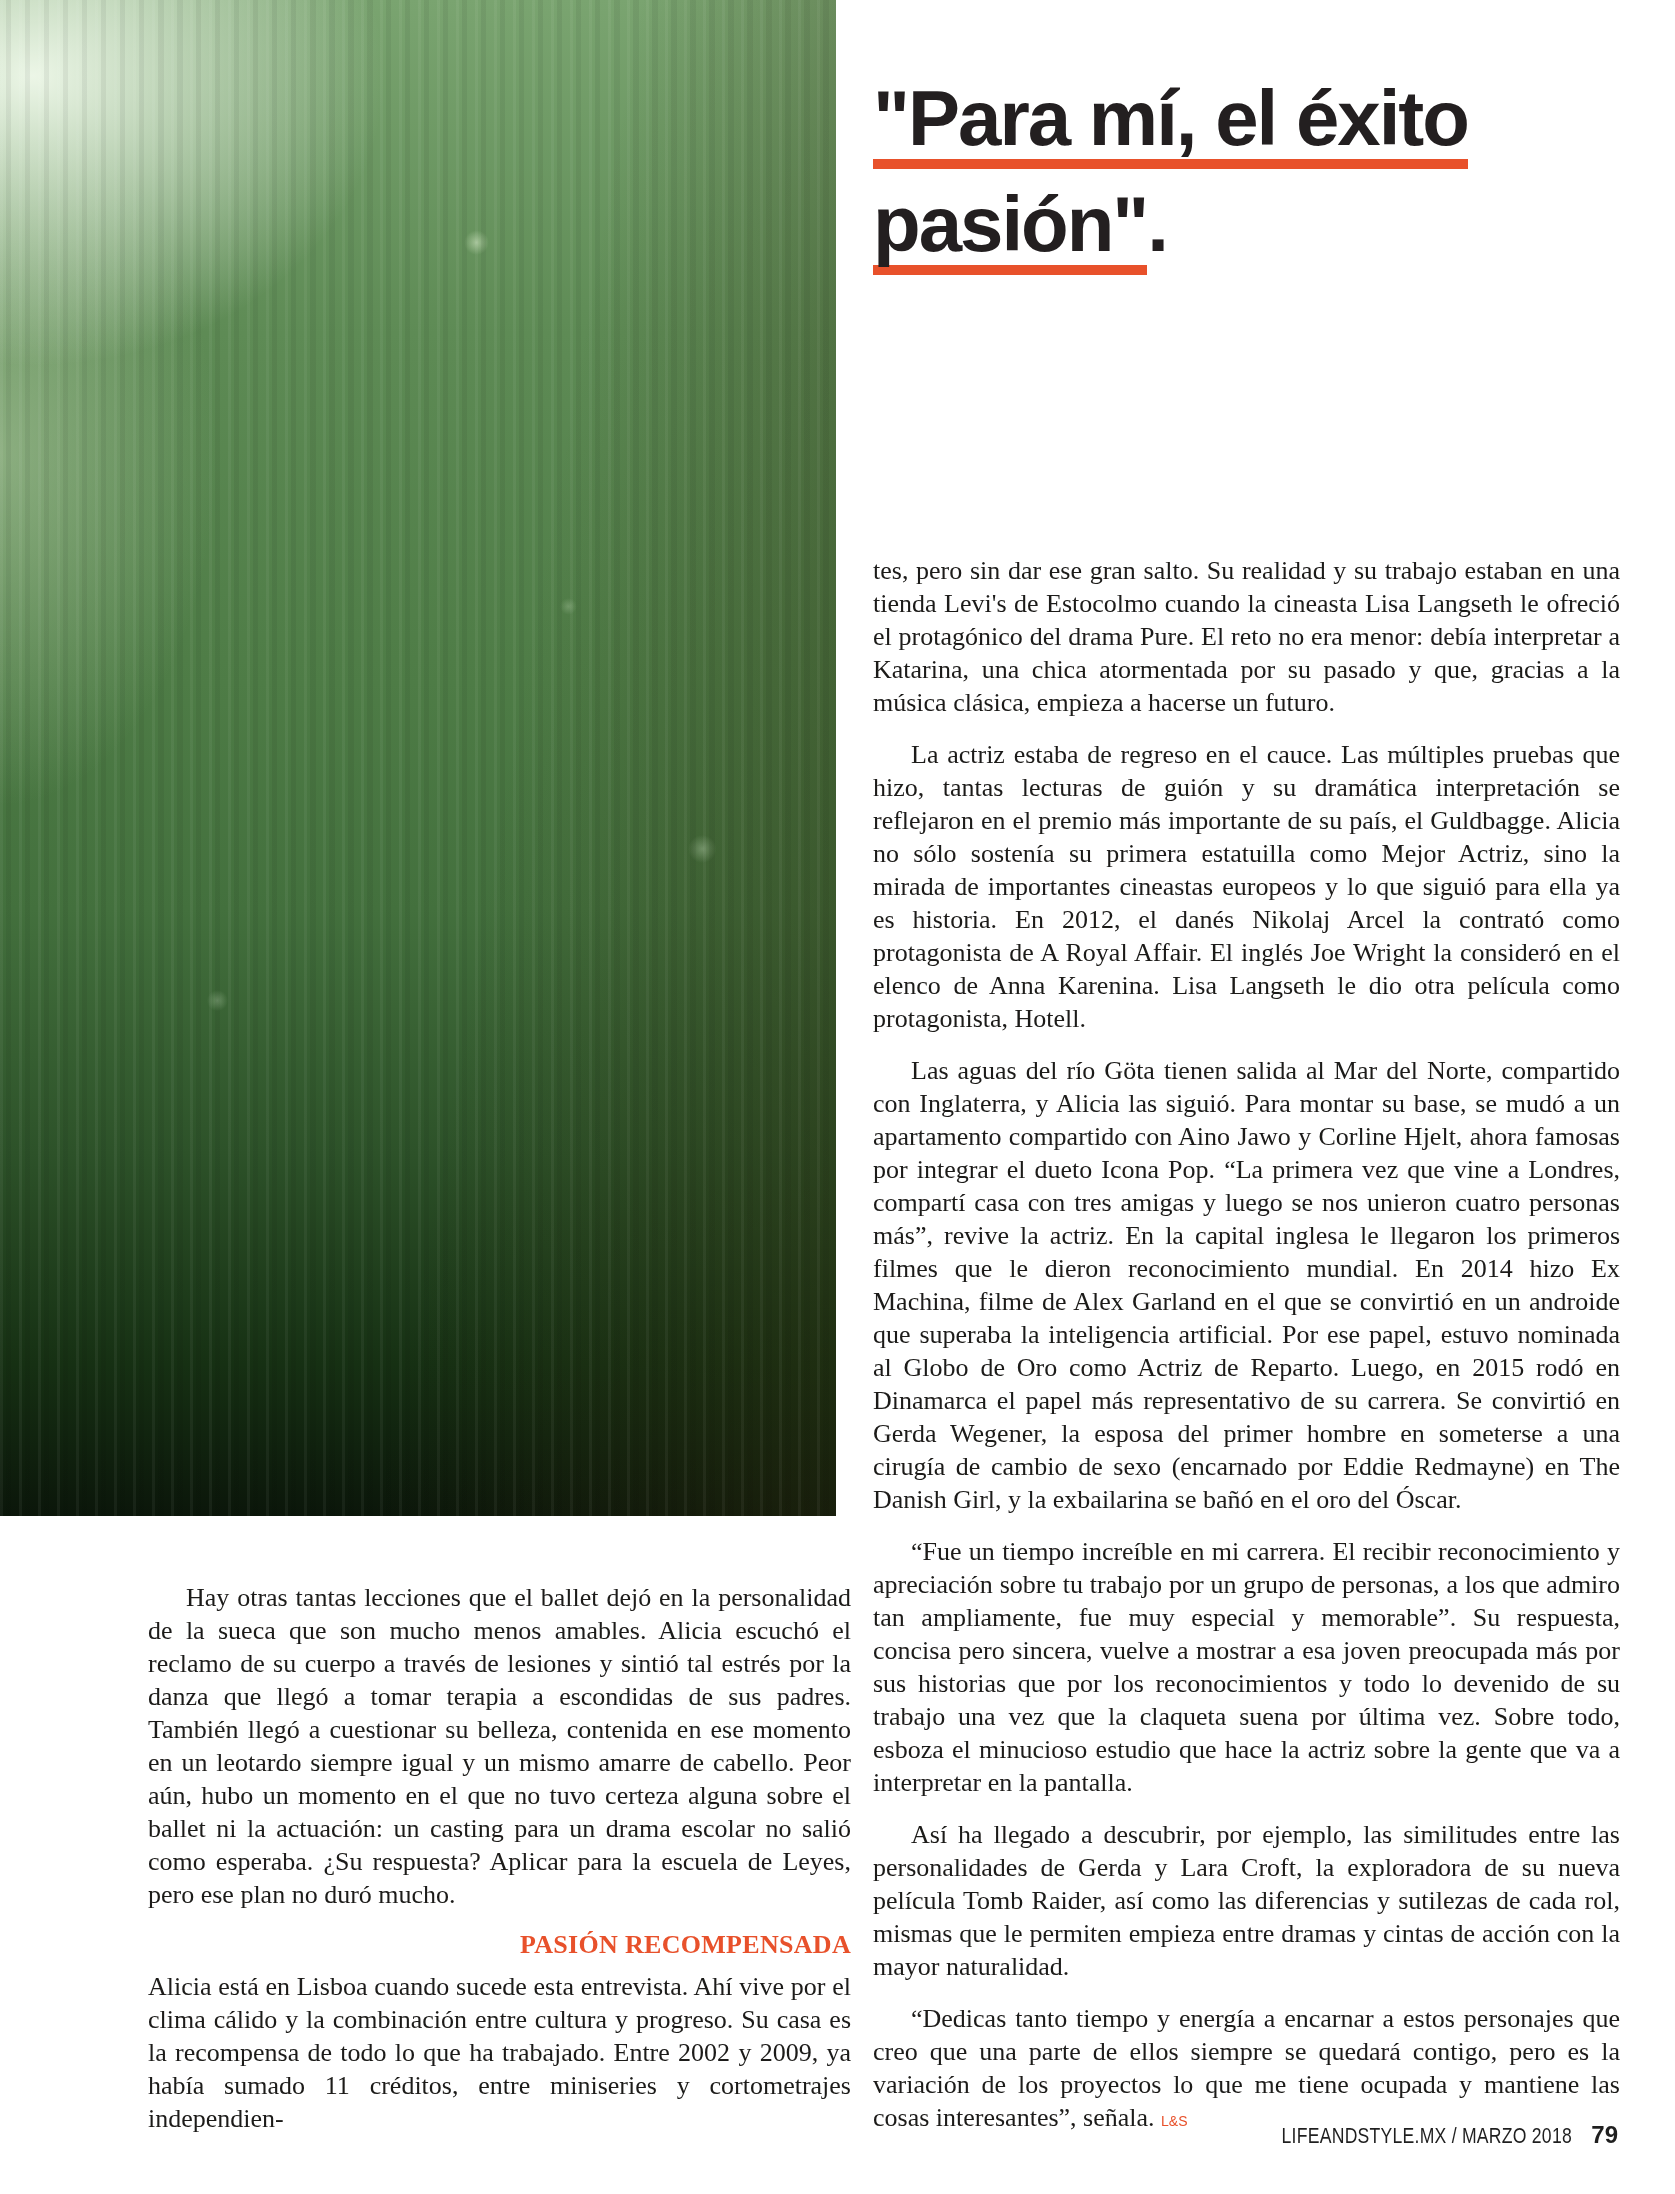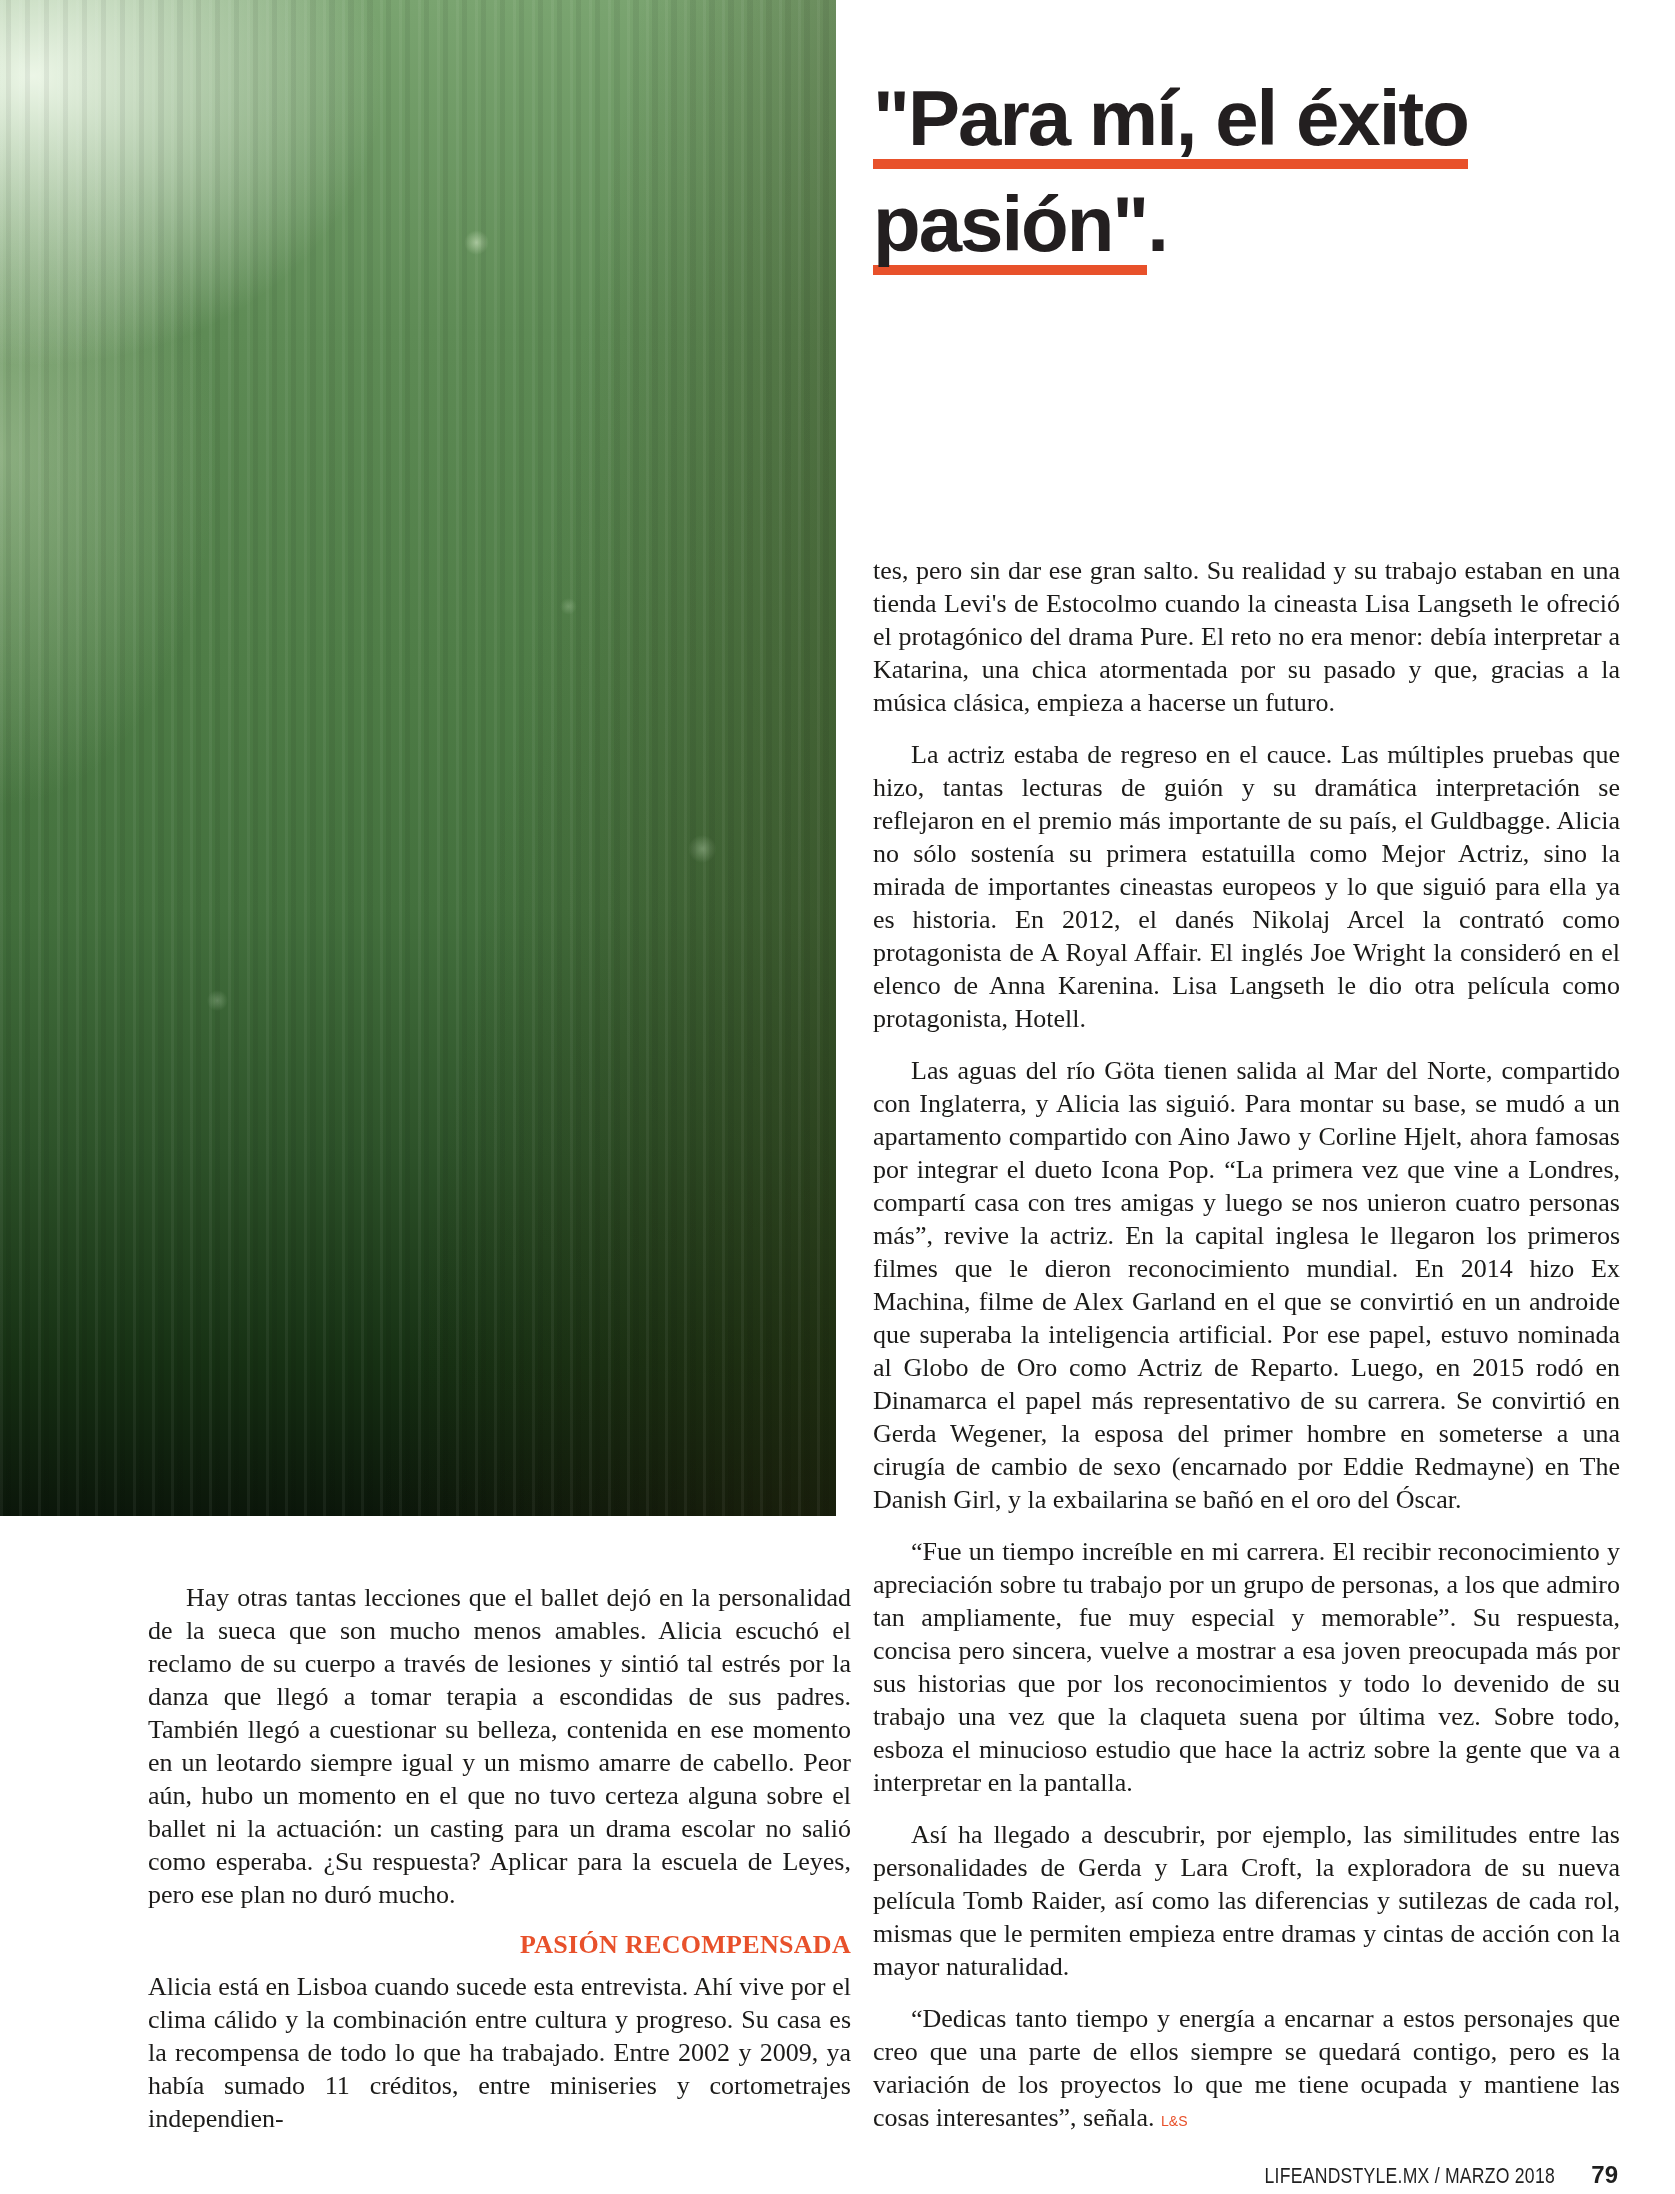--- a/index.html
+++ b/index.html
@@ -55,22 +55,22 @@
     font-weight:400; font-size:14px; white-space:nowrap;
   }
   .section-heading{
     margin:19px 0 9.5px 0; font-size:26px; font-weight:700;
     color:var(--accent); letter-spacing:0.3px;text-align:right;
   }
 
   
   .footer{
     position:absolute; top:2121px; right:57px;
-    display:flex; align-items:baseline; gap:36px;
-    font-family:"Liberation Sans", sans-serif; color:#1f1f1f;margin-top:40px;
+    display:flex; align-items:baseline; gap:19px;
+    font-family:"Liberation Sans", sans-serif; color:#1f1f1f;
   }
   .footer-site{ font-size:22px; font-weight:400; letter-spacing:0.3px;
     transform:scaleX(.8); transform-origin:right center; }
   .footer-page{ font-size:24px; font-weight:700; }
 </style>
 </head>
 <body>
 
 <div class="page">
 

